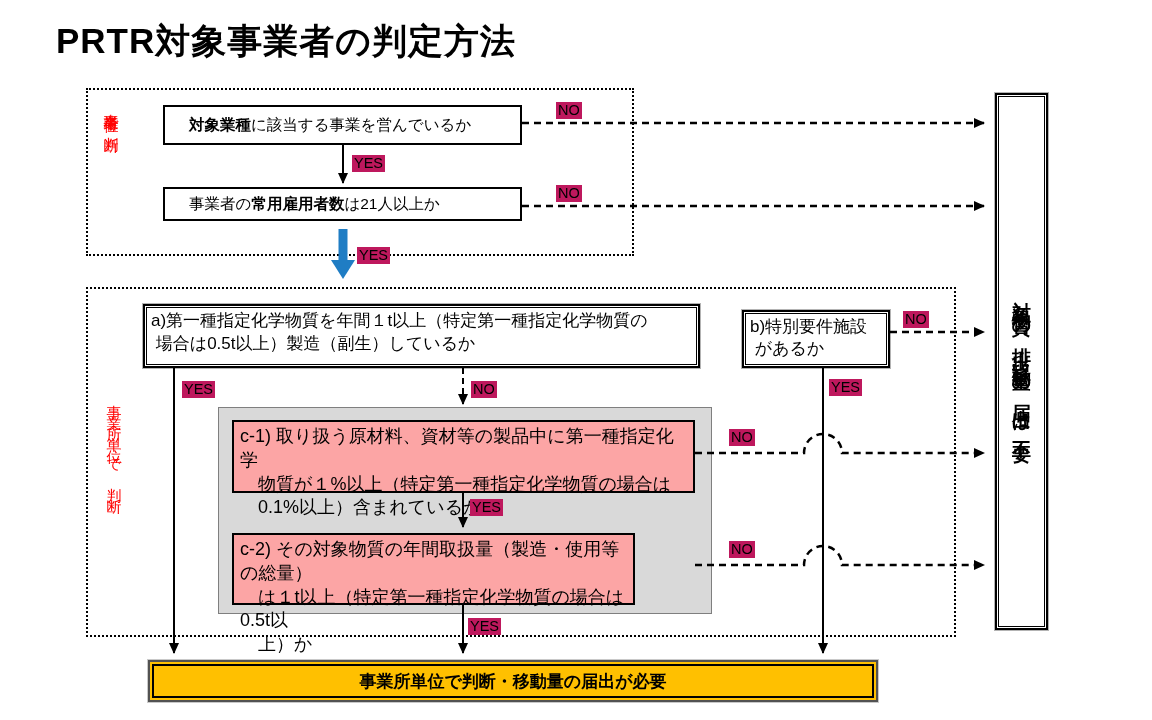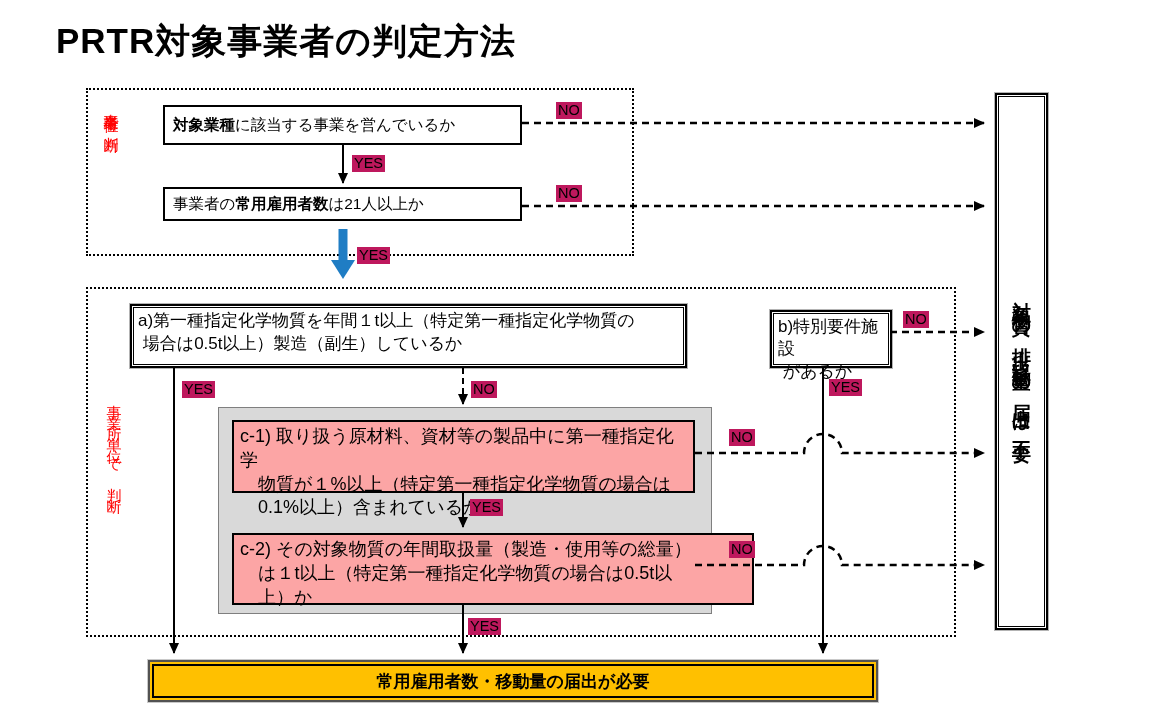--- a/index.html
+++ b/index.html
@@ -15,21 +15,21 @@
 
   
   .side-label{
     color:#FF0000;font-size:15px;writing-mode:vertical-rl;text-orientation:upright;
     white-space:nowrap;
   }
 
   
   .qbox{
     border:2px solid #000;background:#fff;display:flex;align-items:center;
-    font-size:15.5px;padding:0 8px;box-sizing:border-box;line-height:1.3;
+    font-size:15.5px;padding:0 24px;box-sizing:border-box;line-height:1.3;
   }
 
   
   .dbox{border:2px solid #000;background:#fff;box-shadow:0 0 0 1px #b3b3b3;box-sizing:border-box;}
   .dbox::after{content:"";position:absolute;inset:1px;border:1px solid #000;pointer-events:none;}
   .dbox .txt{position:absolute;inset:4px 6px;white-space:pre-wrap;}
 
   
   #c-panel{background:#D9D9D9;border:1px solid #7f7f7f;}
 
@@ -73,50 +73,50 @@
     <span><b>対象業種</b><span>に該当する事業を営んでいるか</span></span>
   </div>
 
   <div class="abs qbox boxlayer" style="left:163px;top:187px;width:359px;height:34px;">
     <span><span>事業者の</span><b>常用雇用者数</b><span>は21人以上か</span></span>
   </div>
 
   <div class="abs dotted-frame boxlayer" style="left:86px;top:287px;width:866px;height:346px;"></div>
   <div class="abs side-label boxlayer" style="left:104px;top:393px;height:212px;letter-spacing:11px;">事業所単位で判断</div>
 
-  <div class="abs dbox boxlayer" style="left:130px;top:304px;width:557px;height:64px;">
+  <div class="abs dbox boxlayer" style="left:143px;top:304px;width:557px;height:64px;">
     <div class="txt" style="font-size:17px;line-height:1.35;">a)第一種指定化学物質を年間１t以上（特定第一種指定化学物質の
  場合は0.5t以上）製造（副生）しているか</div>
   </div>
 
-  <div class="abs dbox boxlayer" style="left:742px;top:310px;width:122px;height:58px;margin-left:28px;">
+  <div class="abs dbox boxlayer" style="left:742px;top:310px;width:148px;height:58px;">
     <div class="txt" style="font-size:17px;line-height:1.32;">b)特別要件施設
  があるか</div>
   </div>
 
   <div class="abs boxlayer" id="c-panel" style="left:218px;top:407px;width:492px;height:205px;"></div>
 
   <div class="abs cbox boxlayer" style="left:232px;top:420px;width:463px;height:73px;">
     <div class="txt">c-1) 取り扱う原材料、資材等の製品中に第一種指定化学
 　物質が１%以上（特定第一種指定化学物質の場合は
 　0.1%以上）含まれているか</div>
   </div>
 
-  <div class="abs cbox boxlayer" style="left:232px;top:533px;width:522px;height:72px;padding-left:20px;">
+  <div class="abs cbox boxlayer" style="left:232px;top:533px;width:403px;height:72px;padding-left:20px;">
     <div class="txt">c-2) その対象物質の年間取扱量（製造・使用等の総量）
 　は１t以上（特定第一種指定化学物質の場合は0.5t以
 　上）か</div>
   </div>
 
   <div class="abs dbox boxlayer" id="notreq-box" style="left:995px;top:93px;width:53px;height:537px;">
     <div class="vtxt">対象物質の排出・移動量の届出は不要</div>
   </div>
 
   <div class="abs boxlayer" id="req-box" style="left:148px;top:660px;width:730px;height:42px;">
-    <div class="txt">常用雇用者数・移動量の届出が必要</div>
+    <div class="txt">事業所単位で判断・移動量の届出が必要</div>
   </div>
 
   <svg id="connector-overlay" width="1152" height="720">
     <defs>
       <marker id="ah" markerUnits="userSpaceOnUse" markerWidth="12" markerHeight="10" refX="10" refY="5" orient="auto">
         <path d="M0,0 L11,5 L0,10 Z" fill="#000"></path>
       </marker>
     </defs>
 
     <line x1="343" y1="145" x2="343" y2="183" stroke="#000" stroke-width="2" marker-end="url(#ah)"></line>

